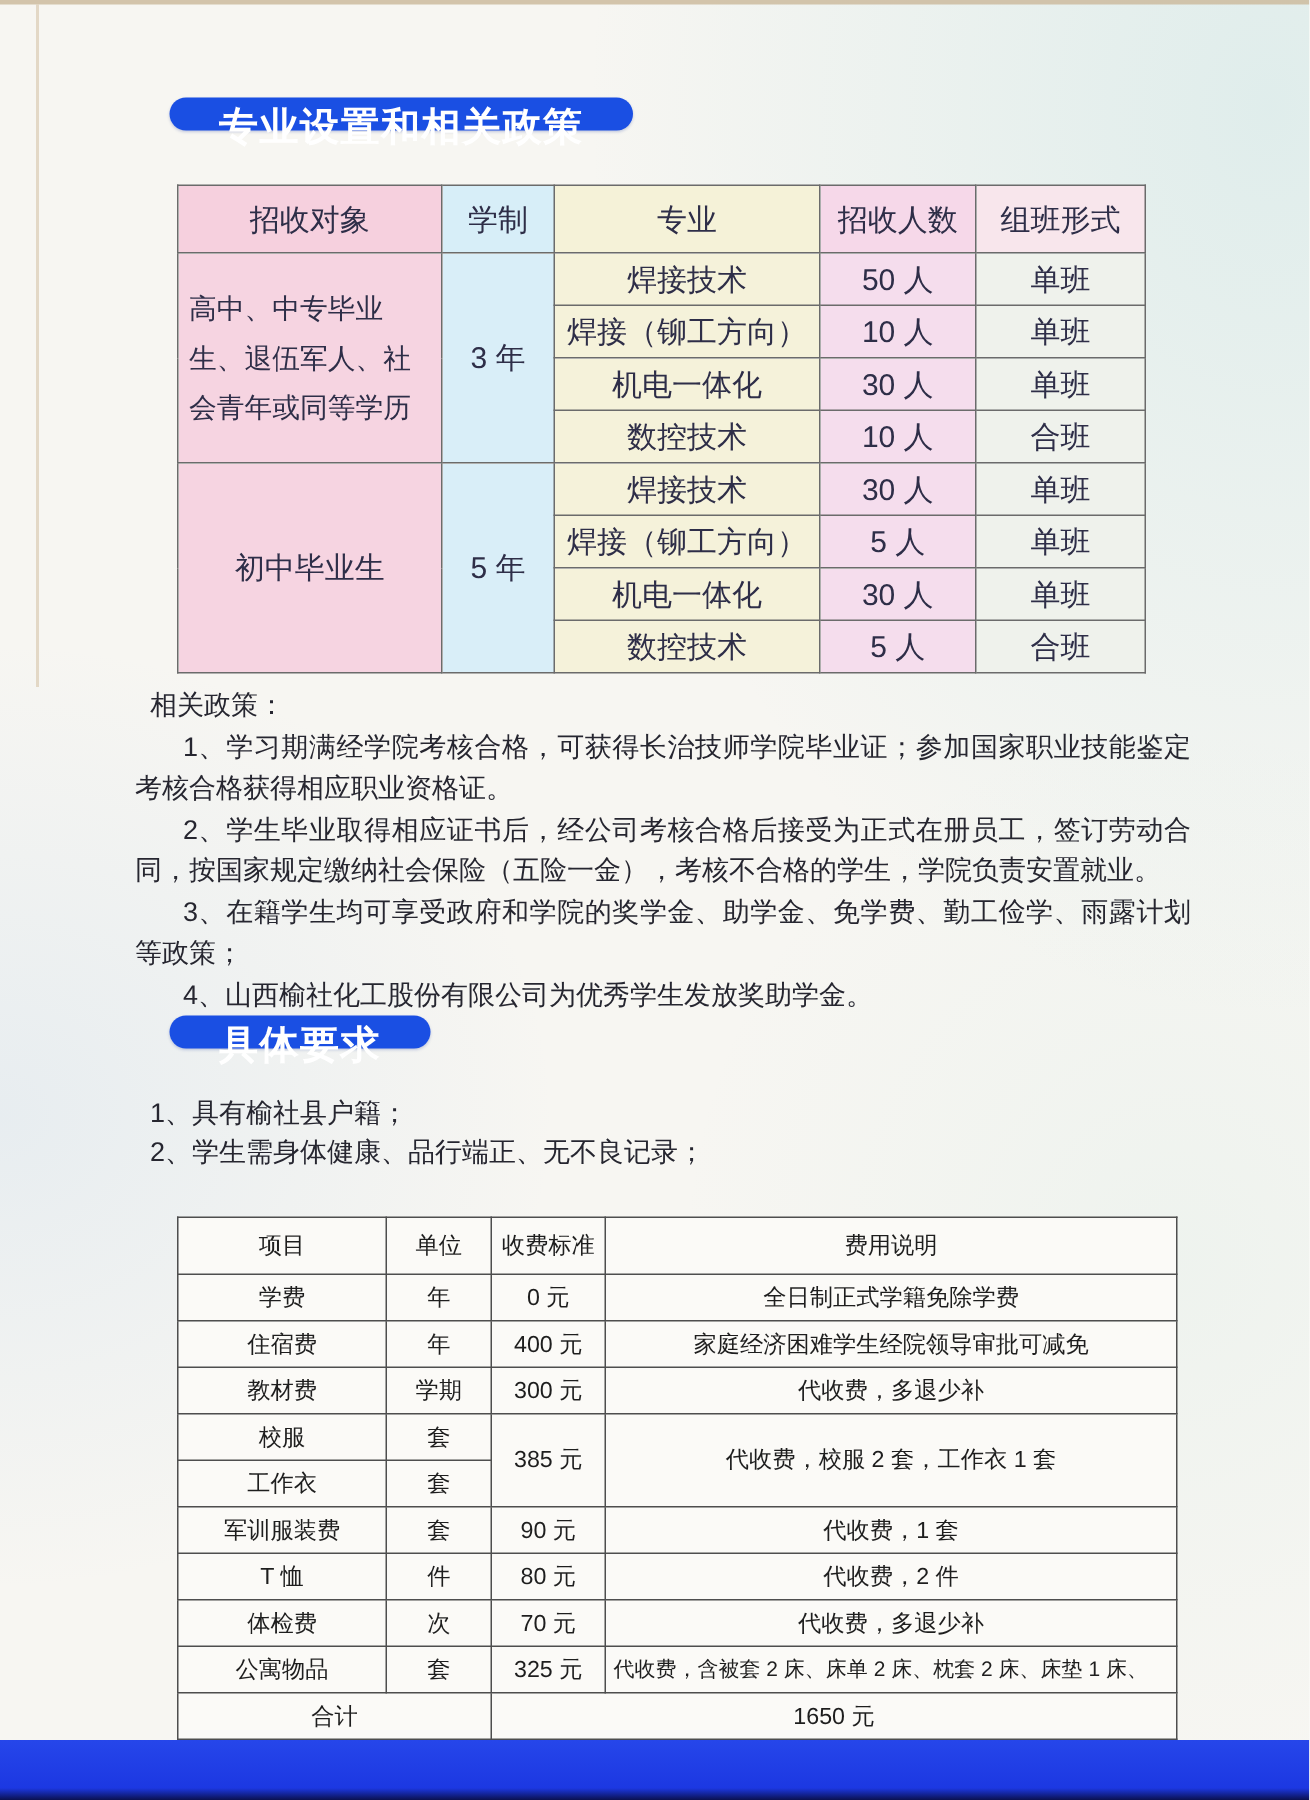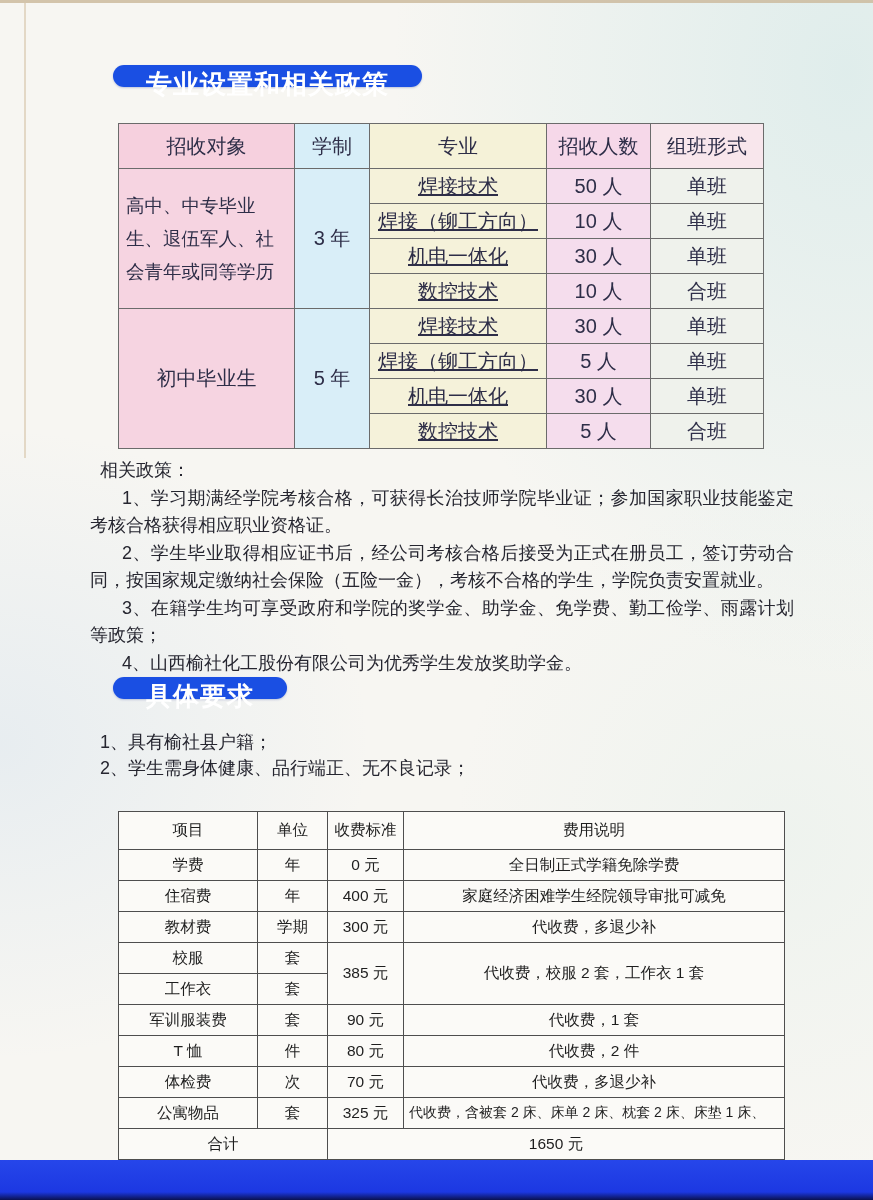--- a/index.html
+++ b/index.html
@@ -24,21 +24,21 @@
 
   
   table{border-collapse:collapse;}
   .t1{position:absolute;left:118px;top:123px;table-layout:fixed;}
   .t1 td,.t1 th{border:1.6px solid #6b6b6b;text-align:center;vertical-align:middle;
     font-size:20px;font-weight:normal;color:#2e2e48;padding:0 2px;overflow:hidden;}
   .t1 tr.hdr{height:45px;padding-left:43px;}
   .t1 tr.row{height:35px;}
   .c-target{background:#f6d4e1;}
   .c-dur{background:#d9eef8;}
-  .c-major{background:#f5f2da;text-decoration:underline;}
+  .c-major{background:#f5f2da;}
   .c-count{background:#f5dded;color:#3a3156;}
   .c-form{background:#eff2ec;}
   .h-target{background:#f6d0de;}
   .h-dur{background:#d7eef8;}
   .h-major{background:#f5f2d8;}
   .h-count{background:#f6d8e9;}
   .h-form{background:#f8e6ec;}
   .t1 td.multi{text-align:left;padding:0 7px;font-size:18.5px;line-height:1.8;}
 
   

